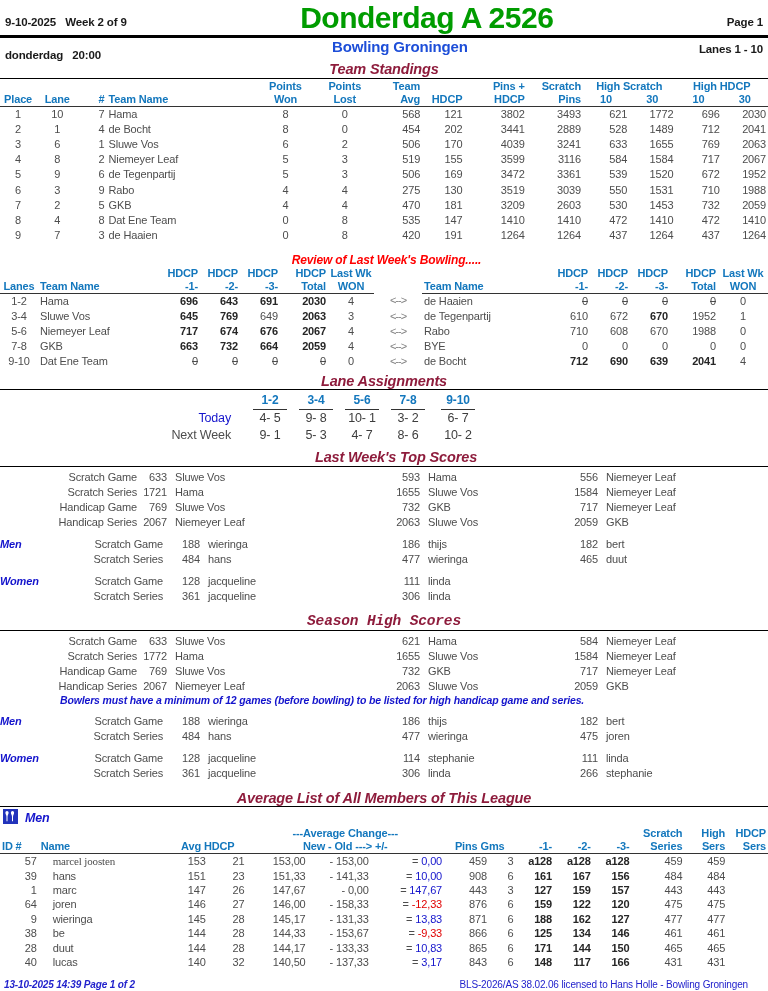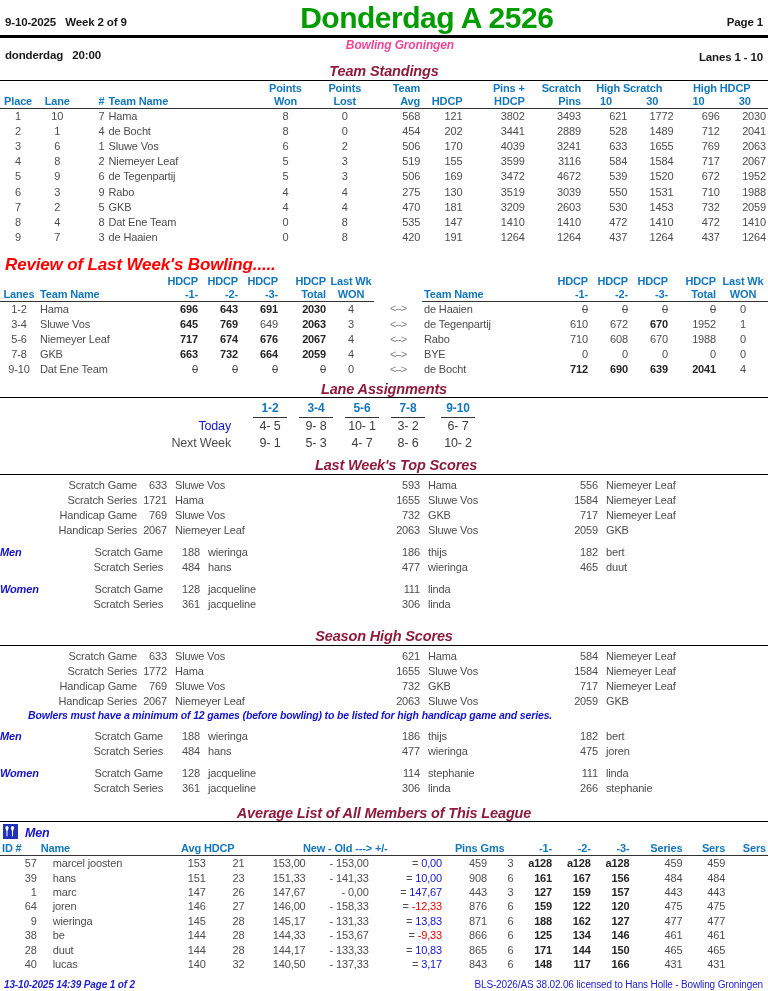--- a/index.html
+++ b/index.html
@@ -3,70 +3,70 @@
 <meta charset="utf-8">
 <style>
   html,body{margin:0;padding:0;}
   body{width:768px;height:991px;overflow:hidden;background:#fff;position:relative;
        font-family:"Liberation Sans",sans-serif;color:#4d4d4d;font-size:11px;letter-spacing:-0.15px;}
   .hdr-row{display:flex;justify-content:space-between;align-items:center;padding:3px 5px 0 5px;}
   .hdr-side{font-weight:bold;color:#1a1a1a;font-size:11.5px;white-space:pre;padding-top:8px;}
   .main-title{color:#009c00;font-size:30px;font-weight:bold;letter-spacing:-0.5px;line-height:1.0;}
   .thick-line{border-top:3px solid #000;margin-top:2px;}
   .sub-row{display:flex;justify-content:space-between;align-items:flex-start;padding:1px 5px 0 5px;}
-  .sub-center{color:#ec4899;font-size:12px;font-weight:bold;font-style:italic;line-height:1.05;}
+  .sub-center{color:#1d4ed8;font-size:15px;font-weight:bold;line-height:1.05;}
   .section-title{color:#8e1c3c;font-weight:bold;font-style:italic;text-align:center;font-size:14.5px;line-height:1.15;}
   .thin-line{border-top:1.5px solid #000;}
   table{border-collapse:collapse;table-layout:fixed;width:100%;}
   th{color:#1377bd;font-weight:bold;font-size:11px;padding:0 2px;line-height:13px;vertical-align:bottom;white-space:nowrap;}
   td{padding:0 2px;font-size:11px;line-height:15px;white-space:nowrap;overflow:hidden;}
   .th-u{border-bottom:1.4px solid #333;}
   .num{text-align:right;}
   .ctr{text-align:center;}
   .lft{text-align:left;}
   .bold{font-weight:bold;color:#262626;}
   .strike{text-decoration:line-through;}
-  .review-title{color:#ff0000;font-weight:bold;font-style:italic;font-size:17px;padding:0 0 0 5px;}
+  .review-title{color:#ff0000;font-weight:bold;font-style:italic;font-size:12px;padding:0 0 0 5px;text-align:center;}
   .arrow{color:#808080;text-align:center;letter-spacing:-1px;}
   .grp-label{color:#1414cc;font-weight:bold;font-style:italic;}
   .score-row{display:grid;line-height:15px;}
   .score-row.team{grid-template-columns:137px 30px 173px 80px 140px 38px auto;}
   .score-row.indiv{grid-template-columns:90px 73px 37px 160px 60px 140px 38px auto;}
   .score-row .lab{text-align:right;}
   .score-row .val{text-align:right;}
   .score-row .nm{text-align:left;padding-left:8px;}
   .lane-grid{display:grid;grid-template-columns:247px 46px 46px 46px 46px 54px;line-height:17px;}
   .lane-grid .rowlab{text-align:right;padding-right:16px;font-size:12.5px;}
   .lane-grid .pairhead{color:#1377bd;font-weight:bold;text-align:center;font-size:12px;}
   .lane-grid .pairhead span{display:inline-block;min-width:34px;border-bottom:1.4px solid #333;padding-bottom:0px;}
   .lane-grid .pv{text-align:center;font-size:12.5px;color:#3d3d3d;}
   .blue{color:#1414cc;}
   .red{color:#e00000;}
-  .note{color:#1414cc;font-weight:bold;font-style:italic;font-size:10.5px;padding-left:28px;line-height:13px;}
-  .footer{position:absolute;bottom:0;left:0;right:0;display:flex;justify-content:space-between;padding:0 5px 1px 4px;}
+  .note{color:#1414cc;font-weight:bold;font-style:italic;font-size:10.5px;padding-left:60px;line-height:13px;}
+  .footer{position:absolute;bottom:0;left:0;right:0;display:flex;justify-content:space-between;padding:0 20px 1px 4px;}
   .footer .fl{color:#2222cc;font-weight:bold;font-style:italic;font-size:10px;}
   .footer .fr{color:#2222cc;font-size:10px;}
   .avg-head-row{display:flex;align-items:center;gap:7px;padding:2px 0 1px 3px;}
   #standings-table td{line-height:15.2px;}
   #avg-table td{line-height:14.4px;}
   #review-table td{line-height:15px;}
 </style>
 </head>
 <body>
 
 <div class="hdr-row">
   <div class="hdr-side"><span>9-10-2025</span>&nbsp;&nbsp;&nbsp;<span>Week 2 of 9</span></div>
   <div class="main-title">Donderdag A 2526</div>
   <div class="hdr-side">Page 1</div>
 </div>
 <div class="thick-line"></div>
 <div class="sub-row">
   <div class="hdr-side" style="padding-top:10px;"><span>donderdag</span>&nbsp;&nbsp;&nbsp;<span>20:00</span></div>
   <div class="sub-center">Bowling Groningen</div>
-  <div class="hdr-side" style="padding-top:12px;">Lanes 1 - 10</div>
+  <div class="hdr-side" style="padding-top:4px;">Lanes 1 - 10</div>
 </div>
 <div class="section-title">Team Standings</div>
 <div class="thin-line"></div>
 
 <table id="standings-table" style="margin-top:1px;">
   <colgroup>
     <col style="width:36px">
       <col style="width:42px">
       <col style="width:28px">
       <col style="width:150px">
@@ -181,21 +181,21 @@
       <tr>
         <td class="ctr">5</td>
         <td class="ctr">9</td>
         <td class="num">6</td>
         <td class="lft">de Tegenpartij</td>
         <td class="ctr">5</td>
         <td class="ctr">3</td>
         <td class="num">506</td>
         <td class="num">169</td>
         <td class="num">3472</td>
-        <td class="num">4672</td>
+        <td class="num">3361</td>
         <td class="num">539</td>
         <td class="num">1520</td>
         <td class="num">672</td>
         <td class="num">1952</td>
       </tr>
       <tr>
         <td class="ctr">6</td>
         <td class="ctr">3</td>
         <td class="num">9</td>
         <td class="lft">Rabo</td>
@@ -492,21 +492,21 @@
     <div class="score-row indiv">
       <span class="grp-label"></span>
       <span class="lab">Scratch Series</span>
       <span class="val">361</span>
       <span class="nm">jacqueline</span>
       <span class="val">306</span>
       <span class="nm">linda</span>
     </div>
   </div>
 
-<div class="section-title" style="margin-top:16px;">Season High Scores</div>
+<div class="section-title" style="margin-top:9px;font-family:Liberation Mono, monospace;">Season High Scores</div>
 <div class="thin-line"></div>
 <div id="ss-team" style="margin-top:3px;">
     <div class="score-row team">
       <span class="lab">Scratch Game</span>
       <span class="val">633</span>
       <span class="nm">Sluwe Vos</span>
       <span class="val">621</span>
       <span class="nm">Hama</span>
       <span class="val">584</span>
       <span class="nm">Niemeyer Leaf</span>
@@ -608,37 +608,50 @@
     <col style="width:26px">
       <col style="width:38px">
       <col style="width:38px">
       <col style="width:38px">
     <col style="width:52px">
       <col style="width:42px">
       <col style="width:40px">
   </colgroup>
   <thead>
     <tr>
+      <th></th>
+        <th></th>
+        <th colspan="2"></th>
+      <th colspan="3" class="ctr">---Average Change---</th>
+      <th colspan="2"></th>
+        <th></th>
+        <th></th>
+        <th></th>
+      <th class="num">Scratch</th>
+      <th class="num">High</th>
+      <th class="num">HDCP</th>
+    </tr>
+    <tr>
       <th class="lft th-u">ID #</th>
       <th class="lft th-u">Name</th>
       <th colspan="2" class="ctr th-u">Avg HDCP</th>
       <th colspan="3" class="ctr th-u">New - Old ---&gt; +/-</th>
       <th colspan="2" class="ctr th-u">Pins  Gms</th>
       <th class="num th-u">-1-</th>
       <th class="num th-u">-2-</th>
       <th class="num th-u">-3-</th>
       <th class="num th-u">Series</th>
       <th class="num th-u">Sers</th>
       <th class="num th-u">Sers</th>
     </tr>
   </thead>
   <tbody id="avg-body">
       <tr>
         <td class="num">57</td>
-        <td class="lft" style="padding-left: 14px;">marcel joosten</td>
+        <td class="lft" style="padding-left: 14px; font-family: Liberation Serif, serif;">marcel joosten</td>
         <td class="num">153</td>
         <td class="num">21</td>
         <td class="num">153,00</td>
         <td class="num">- 153,00</td>
         <td class="num">=&nbsp;<span class="blue">0,00</span></td>
         <td class="num">459</td>
         <td class="num">3</td>
         <td class="num bold">a128</td>
         <td class="num bold">a128</td>
         <td class="num bold">a128</td>

